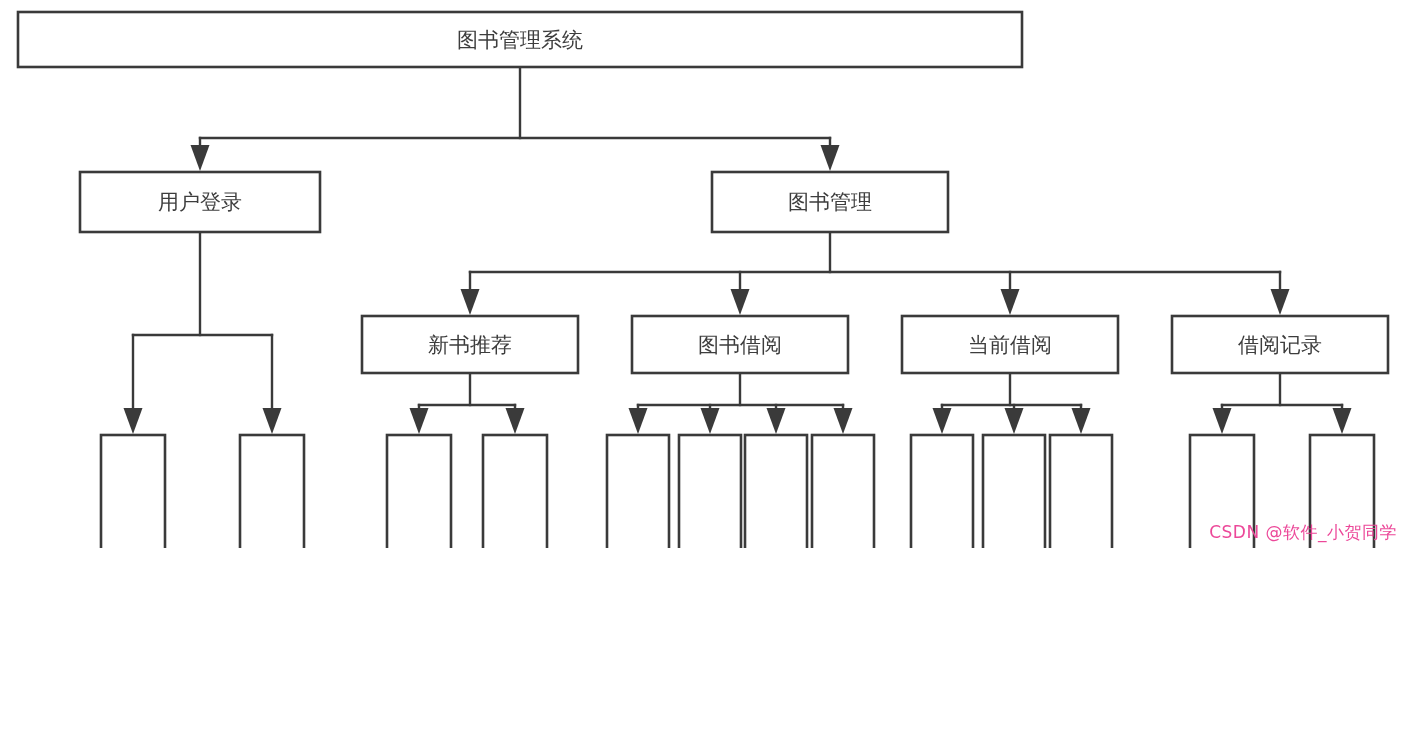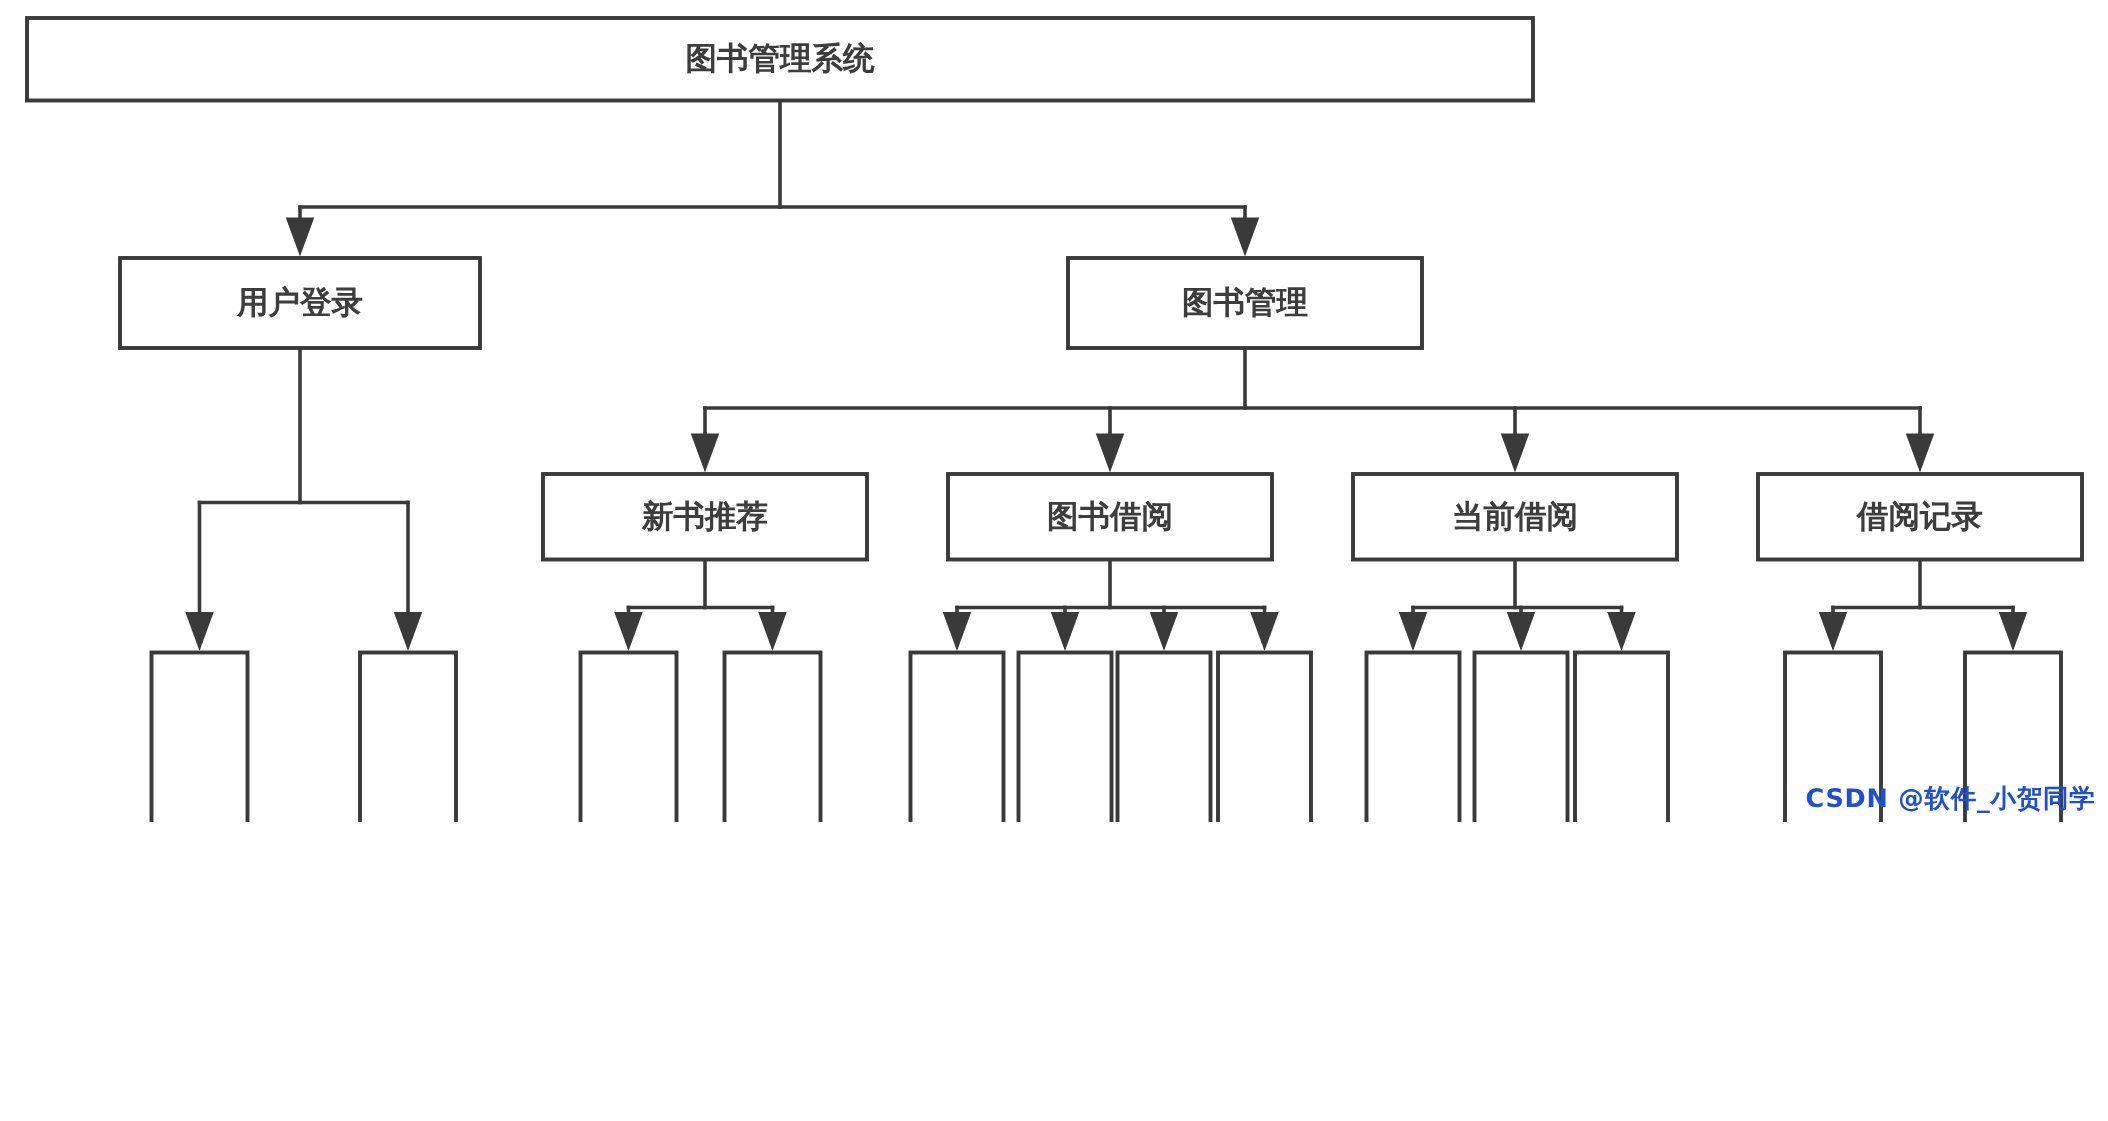--- a/index.html
+++ b/index.html
@@ -9,21 +9,20 @@
   }
   body {
     font-family: "DejaVu Sans", "Liberation Sans", sans-serif;
   }
   #diagram-root {
     position: relative;
     width: 1405px;
     height: 548px;
     background: #ffffff;
     overflow: hidden;
-    font-weight: bold;
   }
   svg#tree-svg {
     position: absolute;
     left: 0;
     top: 0;
     width: 1405px;
     height: 747px;
   }
   .node-box {
     fill: #ffffff;
@@ -61,21 +60,21 @@
     letter-spacing: 2px;
     white-space: nowrap;
     pointer-events: none;
   }
   #watermark {
     position: absolute;
     right: 8px;
     bottom: 4px;
     font-family: "DejaVu Sans", "Liberation Sans", sans-serif;
     font-size: 17px;
-    color: #1d4ed8;
+    color: #ec4899;
     letter-spacing: 0.5px;
     white-space: nowrap;
   }
 </style>
 </head>
 <body>
 
 <div id="diagram-root">
 
   <svg id="tree-svg" viewBox="0 0 1405 747">

